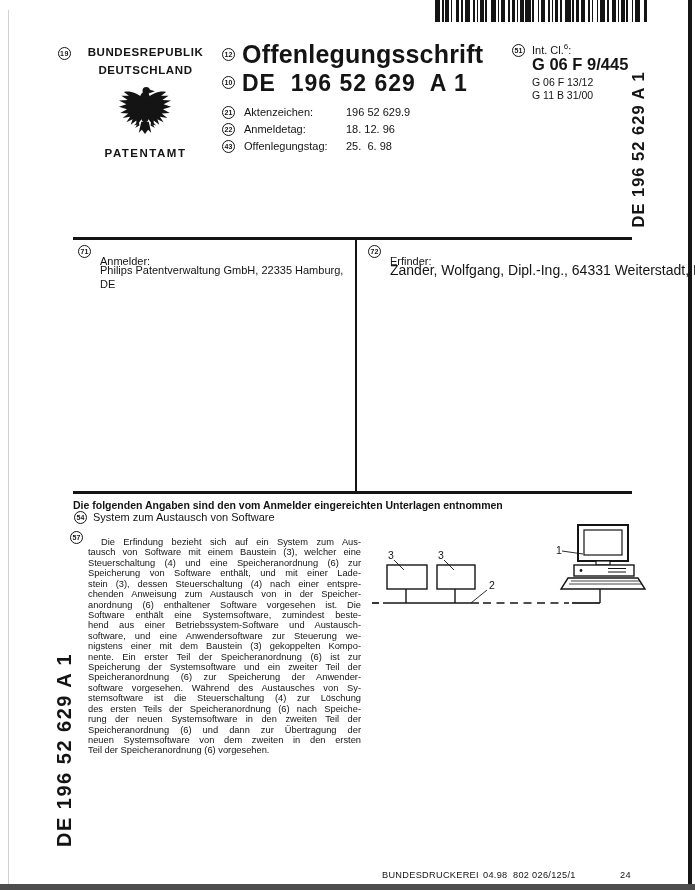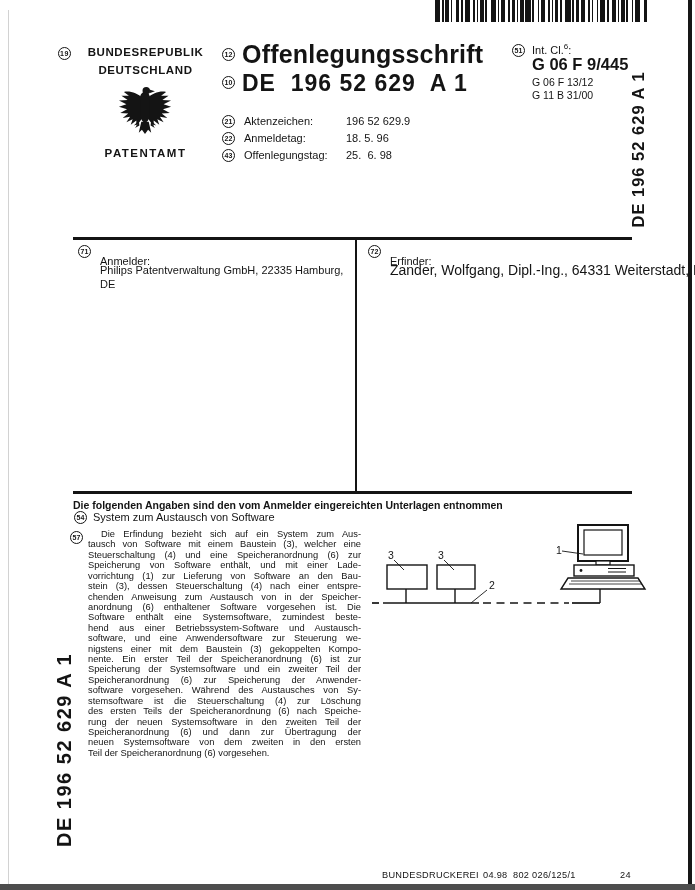--- a/index.html
+++ b/index.html
@@ -36,21 +36,21 @@
   
   .doctype-row { left:222px; top:40px; }
   .doctype-row .circ { position:absolute; left:0; top:8px; }
   .doctype { position:absolute; left:20px; top:0; font-size:25px; font-weight:bold;
              letter-spacing:0.2px; white-space:nowrap; }
   .docnum-row { left:222px; top:70px; }
   .docnum-row .circ { position:absolute; left:0; top:6px; }
   .docnum { position:absolute; left:20px; top:0; font-size:23px; font-weight:bold;
             letter-spacing:1px; white-space:pre; }
 
-  .biblio { left:222px; top:114px; width:260px; }
+  .biblio { left:222px; top:105px; width:260px; }
   .biblio-row { position:relative; height:17px; }
   .biblio-row .circ { position:absolute; left:0; top:1px; }
   .biblio-label { position:absolute; left:22px; top:1px; font-size:11px; }
   .biblio-value { position:absolute; left:124px; top:1px; font-size:11px; white-space:pre; }
 
   
   .intcl { left:512px; top:42px; }
   .intcl .circ { position:absolute; left:0; top:2px; }
   .intcl-line1 { position:absolute; left:20px; top:0; font-size:11px; white-space:nowrap; }
   .intcl-line1 sup { font-size:8px; }
@@ -80,21 +80,21 @@
   .inventor .party-value { white-space:nowrap; font-size:14px; }
 
   
   .notice { left:73px; top:499px; width:559px; text-align:left; font-weight:bold; font-size:10.5px; }
   .title-row { left:74px; top:511px; }
   .title-row .circ { position:absolute; left:0; top:0; }
   .title-text { position:absolute; left:19px; top:0; font-size:11px; white-space:nowrap; }
   .abstract-tag { left:70px; top:531px; }
   .abstract { left:88px; top:529px; width:273px; font-size:9.3px; line-height:10.42px; }
   .abs-line { text-align:justify; text-align-last:justify; white-space:nowrap; }
-  .abs-line:first-child { text-indent:13px; }
+  .abs-line:first-child { text-indent:13px;margin-top:8px; }
   .abs-line:last-child { text-align-last:left; }
 
   
   .figure { left:372px; top:523px; }
   .figure text { font-size:10.5px; fill:var(--ink); }
 
   
   .footer span { position:absolute; top:870px; font-size:9.2px; letter-spacing:0.3px; }
   .f-printer { left:382px; }
   .f-date { left:483px; }
@@ -231,21 +231,21 @@
 
   <div class="abs biblio">
     <div class="biblio-row">
       <span class="circ">21</span>
       <span class="biblio-label">Aktenzeichen:</span>
       <span class="biblio-value">196 52 629.9</span>
     </div>
     <div class="biblio-row">
       <span class="circ">22</span>
       <span class="biblio-label">Anmeldetag:</span>
-      <span class="biblio-value">18. 5. 96</span>
+      <span class="biblio-value">18. 12. 96</span>
     </div>
     <div class="biblio-row">
       <span class="circ">43</span>
       <span class="biblio-label">Offenlegungstag:</span>
       <span class="biblio-value">25.  6. 98</span>
     </div>
   </div>
 
   <div class="abs intcl">
     <span class="circ">51</span>
@@ -281,21 +281,20 @@
     <span class="circ">54</span>
     <span class="title-text">System zum Austausch von Software</span>
   </div>
 
   <span class="circ abs abstract-tag">57</span>
   <div class="abs abstract">
       <div class="abs-line">Die Erfindung bezieht sich auf ein System zum Aus-</div>
       <div class="abs-line">tausch von Software mit einem Baustein (3), welcher eine</div>
       <div class="abs-line">Steuerschaltung (4) und eine Speicheranordnung (6) zur</div>
       <div class="abs-line">Speicherung von Software enthält, und mit einer Lade-</div>
-      <div class="abs-line">vorrichtung (1) zur Lieferung von Software an den Bau-</div>
       <div class="abs-line">stein (3), dessen Steuerschaltung (4) nach einer entspre-</div>
       <div class="abs-line">chenden Anweisung zum Austausch von in der Speicher-</div>
       <div class="abs-line">anordnung (6) enthaltener Software vorgesehen ist. Die</div>
       <div class="abs-line">Software enthält eine Systemsoftware, zumindest beste-</div>
       <div class="abs-line">hend aus einer Betriebssystem-Software und Austausch-</div>
       <div class="abs-line">software, und eine Anwendersoftware zur Steuerung we-</div>
       <div class="abs-line">nigstens einer mit dem Baustein (3) gekoppelten Kompo-</div>
       <div class="abs-line">nente. Ein erster Teil der Speicheranordnung (6) ist zur</div>
       <div class="abs-line">Speicherung der Systemsoftware und ein zweiter Teil der</div>
       <div class="abs-line">Speicheranordnung (6) zur Speicherung der Anwender-</div>

